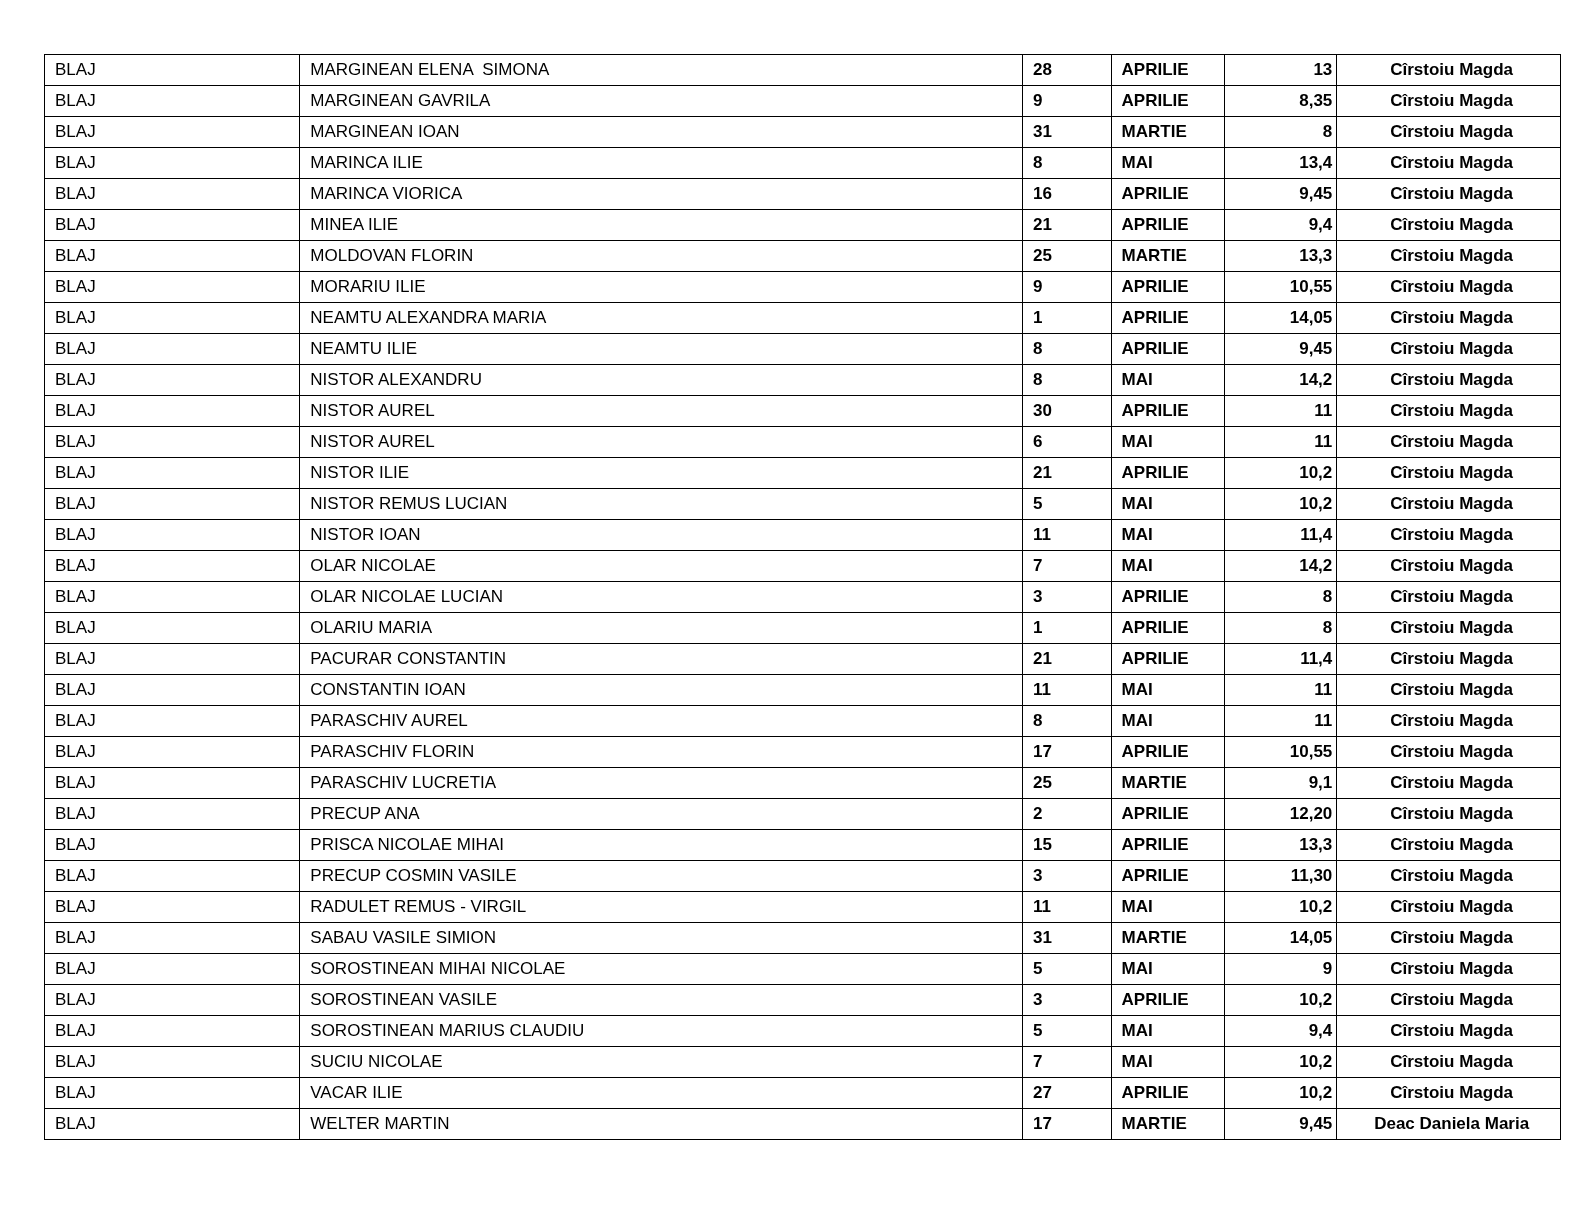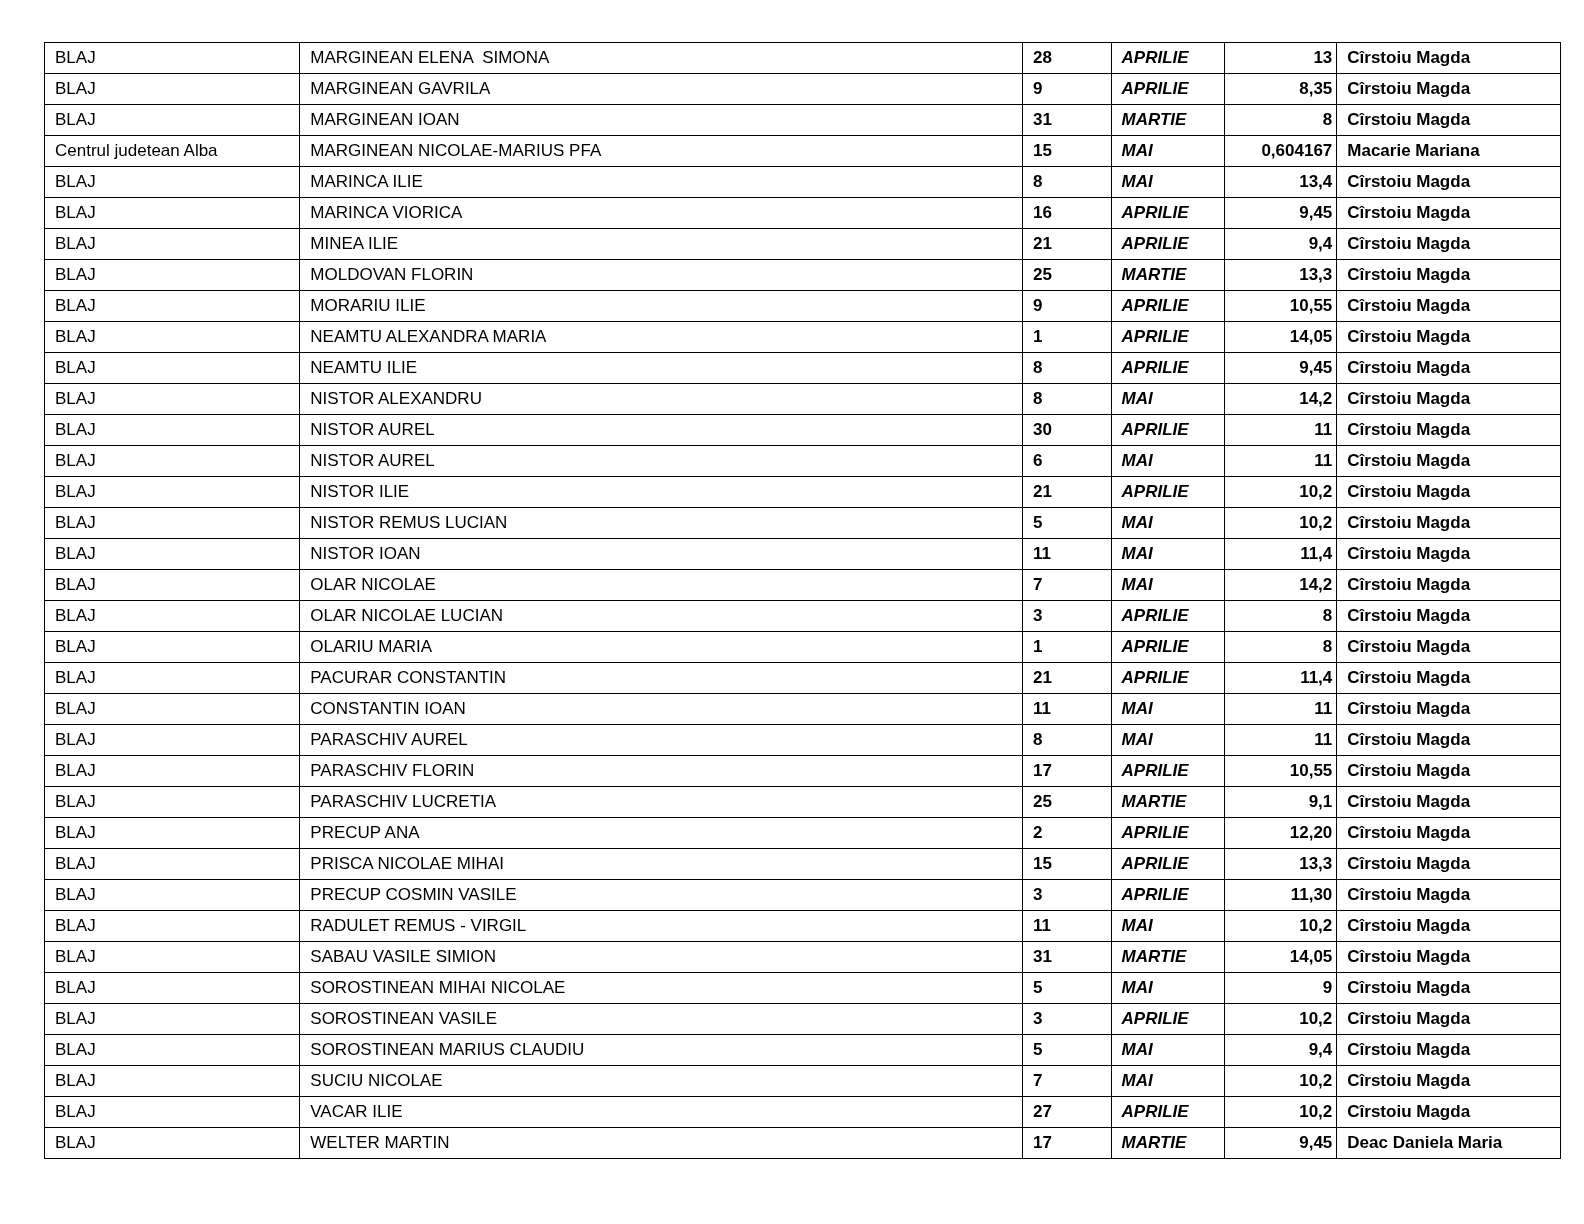--- a/index.html
+++ b/index.html
@@ -8,43 +8,43 @@
     width: 1584px;
     height: 1224px;
     background: #ffffff;
     color: #000000;
     font-family: "Liberation Sans", sans-serif;
     overflow: hidden;
   }
   table.data-table {
     position: absolute;
     left: 44px;
-    top: 42px;
+    top: 54px;
     width: 1517px;
     border-collapse: collapse;
     table-layout: fixed;
   }
   table.data-table td {
     border: 1px solid #000000;
     height: 30px;
     padding: 0 4px 0 10px;
     font-size: 17px;
     line-height: 1.05;
     vertical-align: middle;
     white-space: pre-wrap;
     overflow: hidden;
     color: #000000;
   }
   td.bold { font-weight: bold; }
   .col-location { width: 242px; }
   .col-name     { width: 685px; }
   .col-day      { width: 84px; }
-  .col-month    { width: 108px; font-style: italic; }
+  .col-month    { width: 108px; }
   .col-score    { width: 106px; text-align: right; }
-  .col-operator { width: 212px; }
+  .col-operator { width: 212px; text-align: center; }
 </style>
 </head>
 <body>
 
 <div class="page">
   <table class="data-table">
     <colgroup>
       <col class="col-location">
       <col class="col-name">
       <col class="col-day">
@@ -71,28 +71,20 @@
   </tr>
         <tr>
     <td class="col-location">BLAJ</td>
     <td class="col-name">MARGINEAN IOAN</td>
     <td class="col-day bold">31</td>
     <td class="col-month bold">MARTIE</td>
     <td class="col-score bold">8</td>
     <td class="col-operator bold">Cîrstoiu Magda</td>
   </tr>
         <tr>
-    <td class="col-location">Centrul judetean Alba</td>
-    <td class="col-name">MARGINEAN NICOLAE-MARIUS PFA</td>
-    <td class="col-day bold">15</td>
-    <td class="col-month bold">MAI</td>
-    <td class="col-score bold">0,604167</td>
-    <td class="col-operator bold">Macarie Mariana</td>
-  </tr>
-        <tr>
     <td class="col-location">BLAJ</td>
     <td class="col-name">MARINCA ILIE</td>
     <td class="col-day bold">8</td>
     <td class="col-month bold">MAI</td>
     <td class="col-score bold">13,4</td>
     <td class="col-operator bold">Cîrstoiu Magda</td>
   </tr>
         <tr>
     <td class="col-location">BLAJ</td>
     <td class="col-name">MARINCA VIORICA</td>

